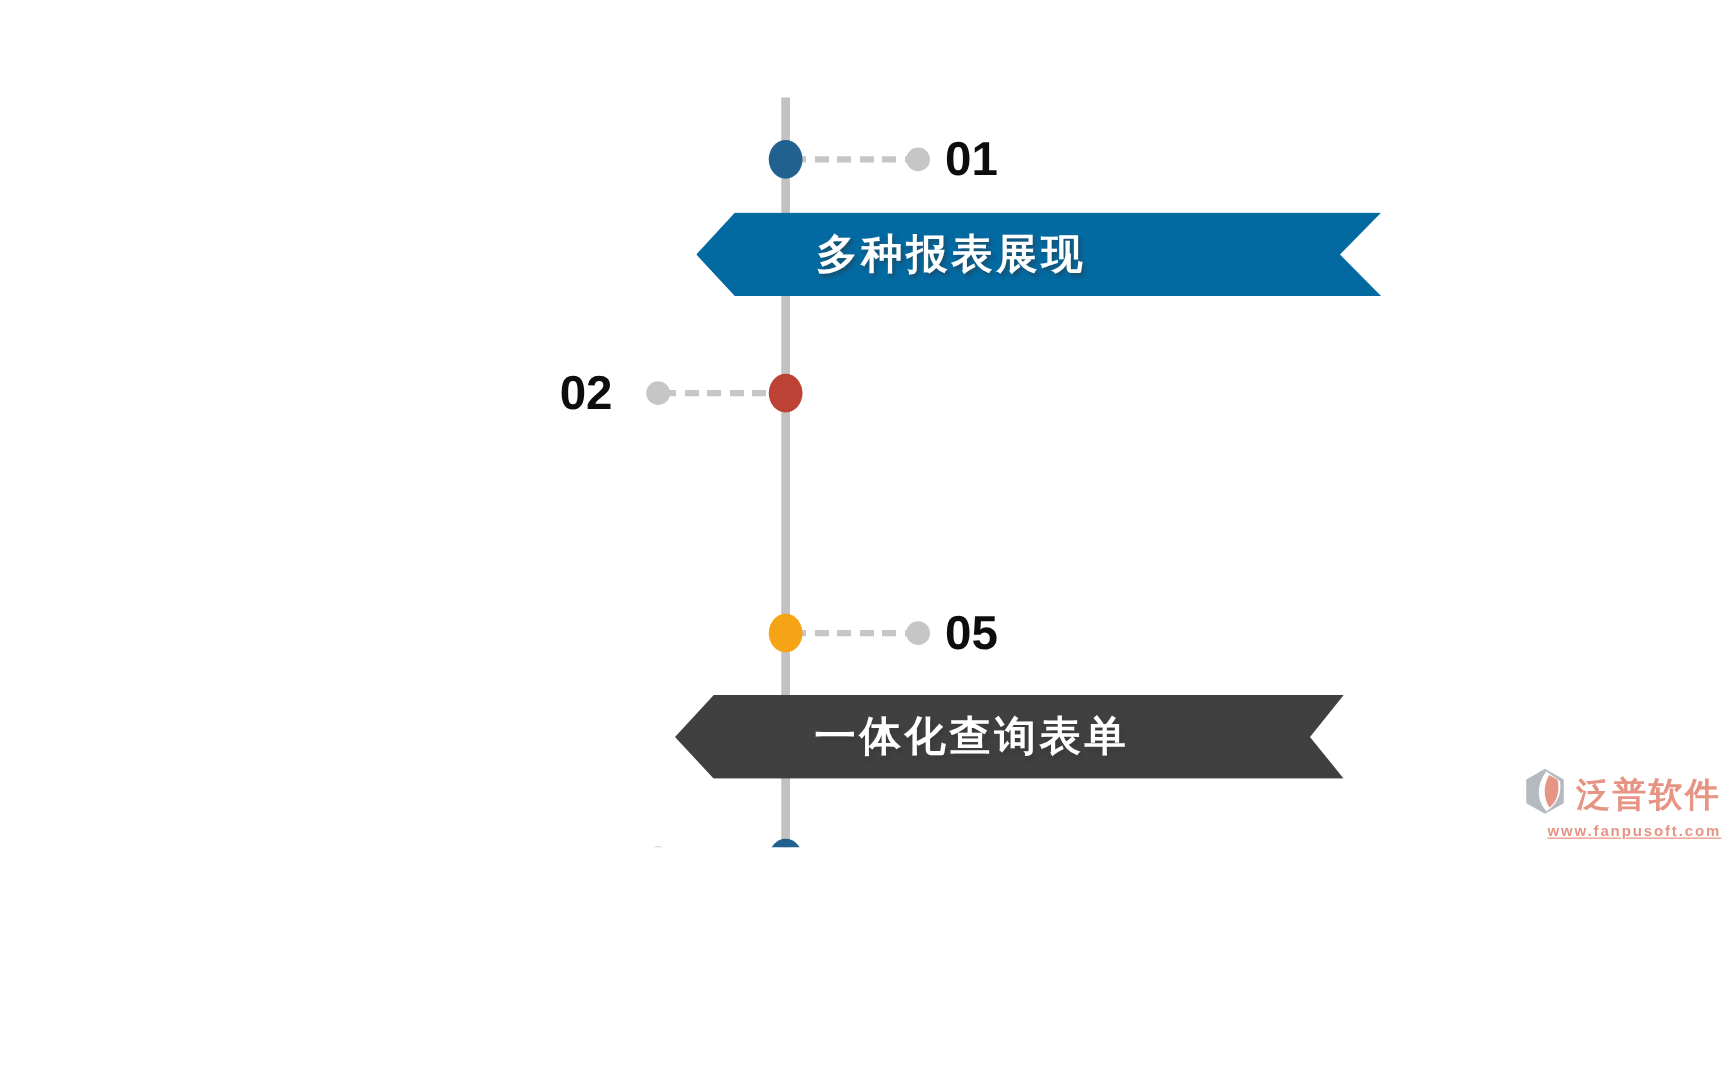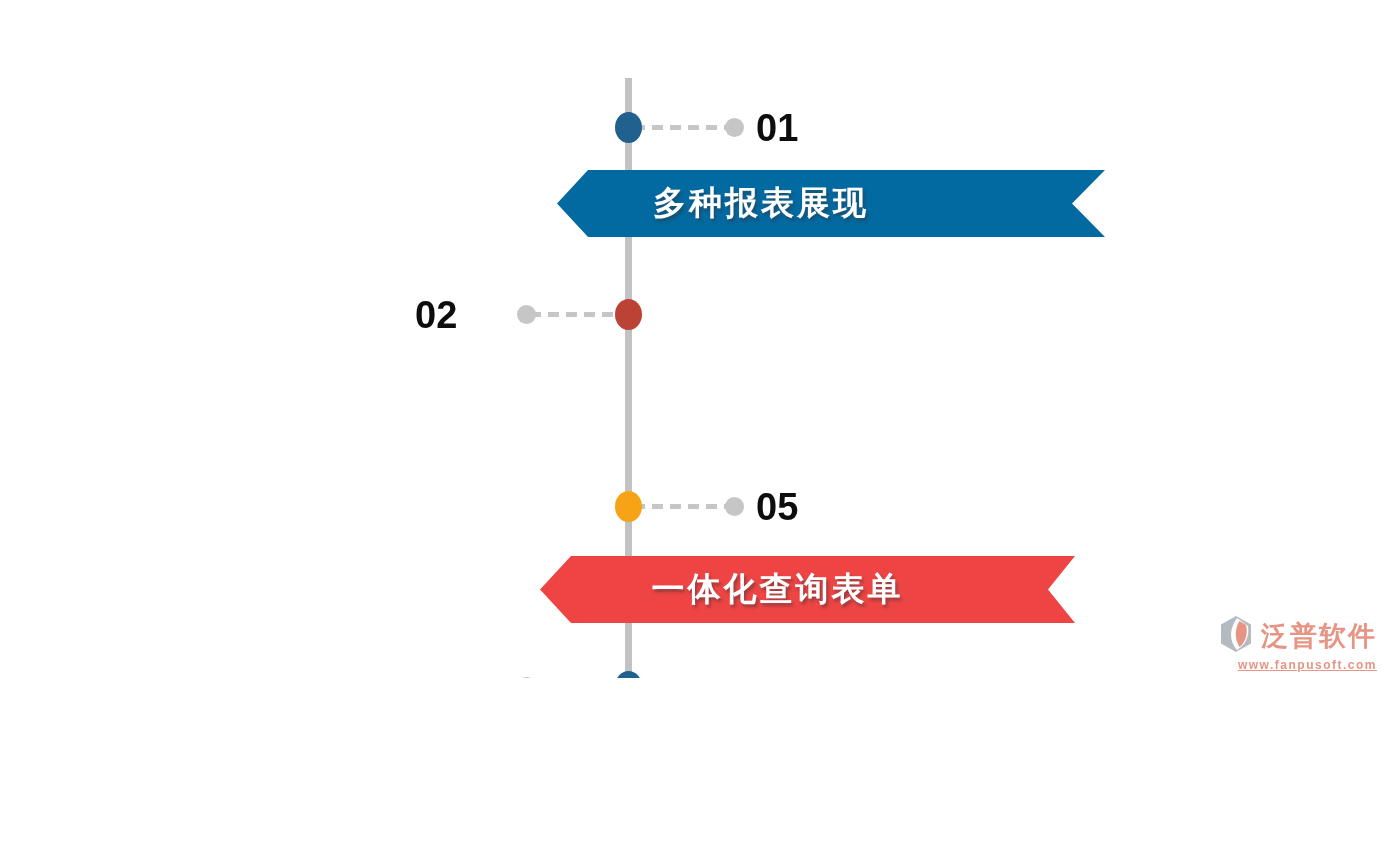--- a/index.html
+++ b/index.html
@@ -50,21 +50,21 @@
   #g3 { left:725px; top:497px; }
   #g4 { left:517px; top:677px; }
 
   
   .num {
     position:absolute; z-index:3;
     font-size:38px; font-weight:bold; color:#0d0d0d;
     line-height:44px;
   }
   #n1 { left:756px; top:106px; }
-  #n2 { left:415px; top:293px; width:102px; }
+  #n2 { left:388px; top:293px; width:102px; text-align:right; }
   #n3 { left:756px; top:485px; }
   #n4 { left:400px; top:687px; width:102px; }
 
   
   .banner {
     position:absolute; z-index:4;
     height:67px;
     display:flex; align-items:center; justify-content:center;
     color:#ffffff; font-size:33px; font-weight:bold; letter-spacing:3px;
   }
@@ -112,21 +112,21 @@
 
   <div class="connector" id="c2"></div>
   <div class="dot-accent" id="d2" style="background-color: rgb(188, 66, 54);"></div>
   <div class="dot-gray" id="g2"></div>
   <div class="num" id="n2">02</div>
 
   <div class="connector" id="c3"></div>
   <div class="dot-accent" id="d3" style="background-color: rgb(246, 163, 22);"></div>
   <div class="dot-gray" id="g3"></div>
   <div class="num" id="n3">05</div>
-  <div class="banner" id="b3" style="background-color: #ef4444;">
+  <div class="banner" id="b3" style="background-color: #404040;">
     <span class="txt">一体化查询表单</span>
   </div>
 
   <div class="connector" id="c4"></div>
   <div class="dot-accent" id="d4" style="background-color: rgb(32, 97, 143);"></div>
   <div class="dot-gray" id="g4"></div>
   <div class="num" id="n4">04</div>
 
   <div class="watermark">
     <div class="wm-top">

